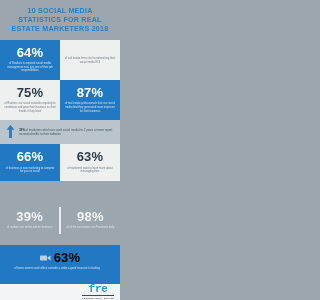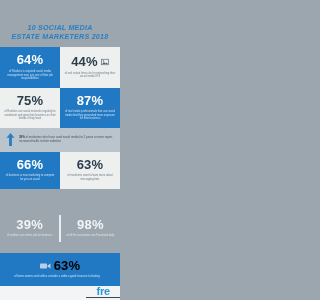--- a/index.html
+++ b/index.html
@@ -7,23 +7,22 @@
   body {
     font-family:"Liberation Sans", sans-serif;
     background:#9ba6ae;
     overflow:hidden;
     position:relative;
   }
   .page { width:120px; height:300px; position:relative; display:flex; flex-direction:column; }
 
   
   .title-wrap {
-    padding:24px 5px 5px 5px;
+    padding:7px 5px 5px 5px;
     text-align:center;
-    font-style:italic;
   }
   .title-line {
     font-size:7.1px;
     line-height:9.2px;
     font-weight:bold;
     color:#2a7fc4;
     letter-spacing:.25px;
     text-transform:uppercase;
     white-space:nowrap;
   }
@@ -105,21 +104,22 @@
     background:#2079c2;
     height:7px;
     width:100%;
   }
   .footer {
     background:#f2f4f5;
     flex:1;
     display:flex;
     align-items:center;
     justify-content:flex-end;
-    padding:0 0;
+    padding:0 6px;
+    font-family:Liberation Mono, monospace;
   }
   .logo { text-align:center; }
   .logo-mark {
     font-size:11px;
     font-weight:bold;
     color:#2a9ad6;
     line-height:10px;
     letter-spacing:-.3px;
   }
   .logo-bar { height:1.2px; background:#3c4a55; margin:1px 0 .8px 0; }
@@ -131,41 +131,32 @@
     font-weight:bold;
   }
 </style>
 </head>
 <body>
 
 <div class="page">
 
   <div class="title-wrap">
     <div class="title-line">10 SOCIAL MEDIA</div>
+    <div class="title-line">STATISTICS FOR REAL</div>
     <div class="title-line">ESTATE MARKETERS 2018</div>
   </div>
 
   <div class="row">
     <div class="cell blue">
       <div class="pct-row">
         <span class="pct">64%</span>
       </div>
       <div class="desc">of Realtors is required social media management now, just one of their job responsibilities</div>
     </div>
     <div class="cell white">
-      <div class="pct-row">
-        <span class="pct">44%</span>
-        <span class="icon">
-          <svg width="8" height="8" viewBox="0 0 16 16">
-            <rect x="1" y="2.5" width="14" height="11" fill="none" stroke="#4f6373" stroke-width="1.3"></rect>
-            <circle cx="5" cy="6" r="1.3" fill="#4f6373"></circle>
-            <path d="M2.2 12.2 L6 7.8 L9 11 L11.2 9 L13.8 12.2 Z" fill="#4f6373"></path>
-          </svg>
-        </span>
-      </div>
       <div class="desc">of real estate firms cite for networking their social media ROI</div>
     </div>
   </div>
 
   <div class="row">
     <div class="cell white">
       <div class="pct-row">
         <span class="pct">75%</span>
       </div>
       <div class="desc">of Realtors use social networks regularly to coordinate and grow their business as their friends if they learn</div>

